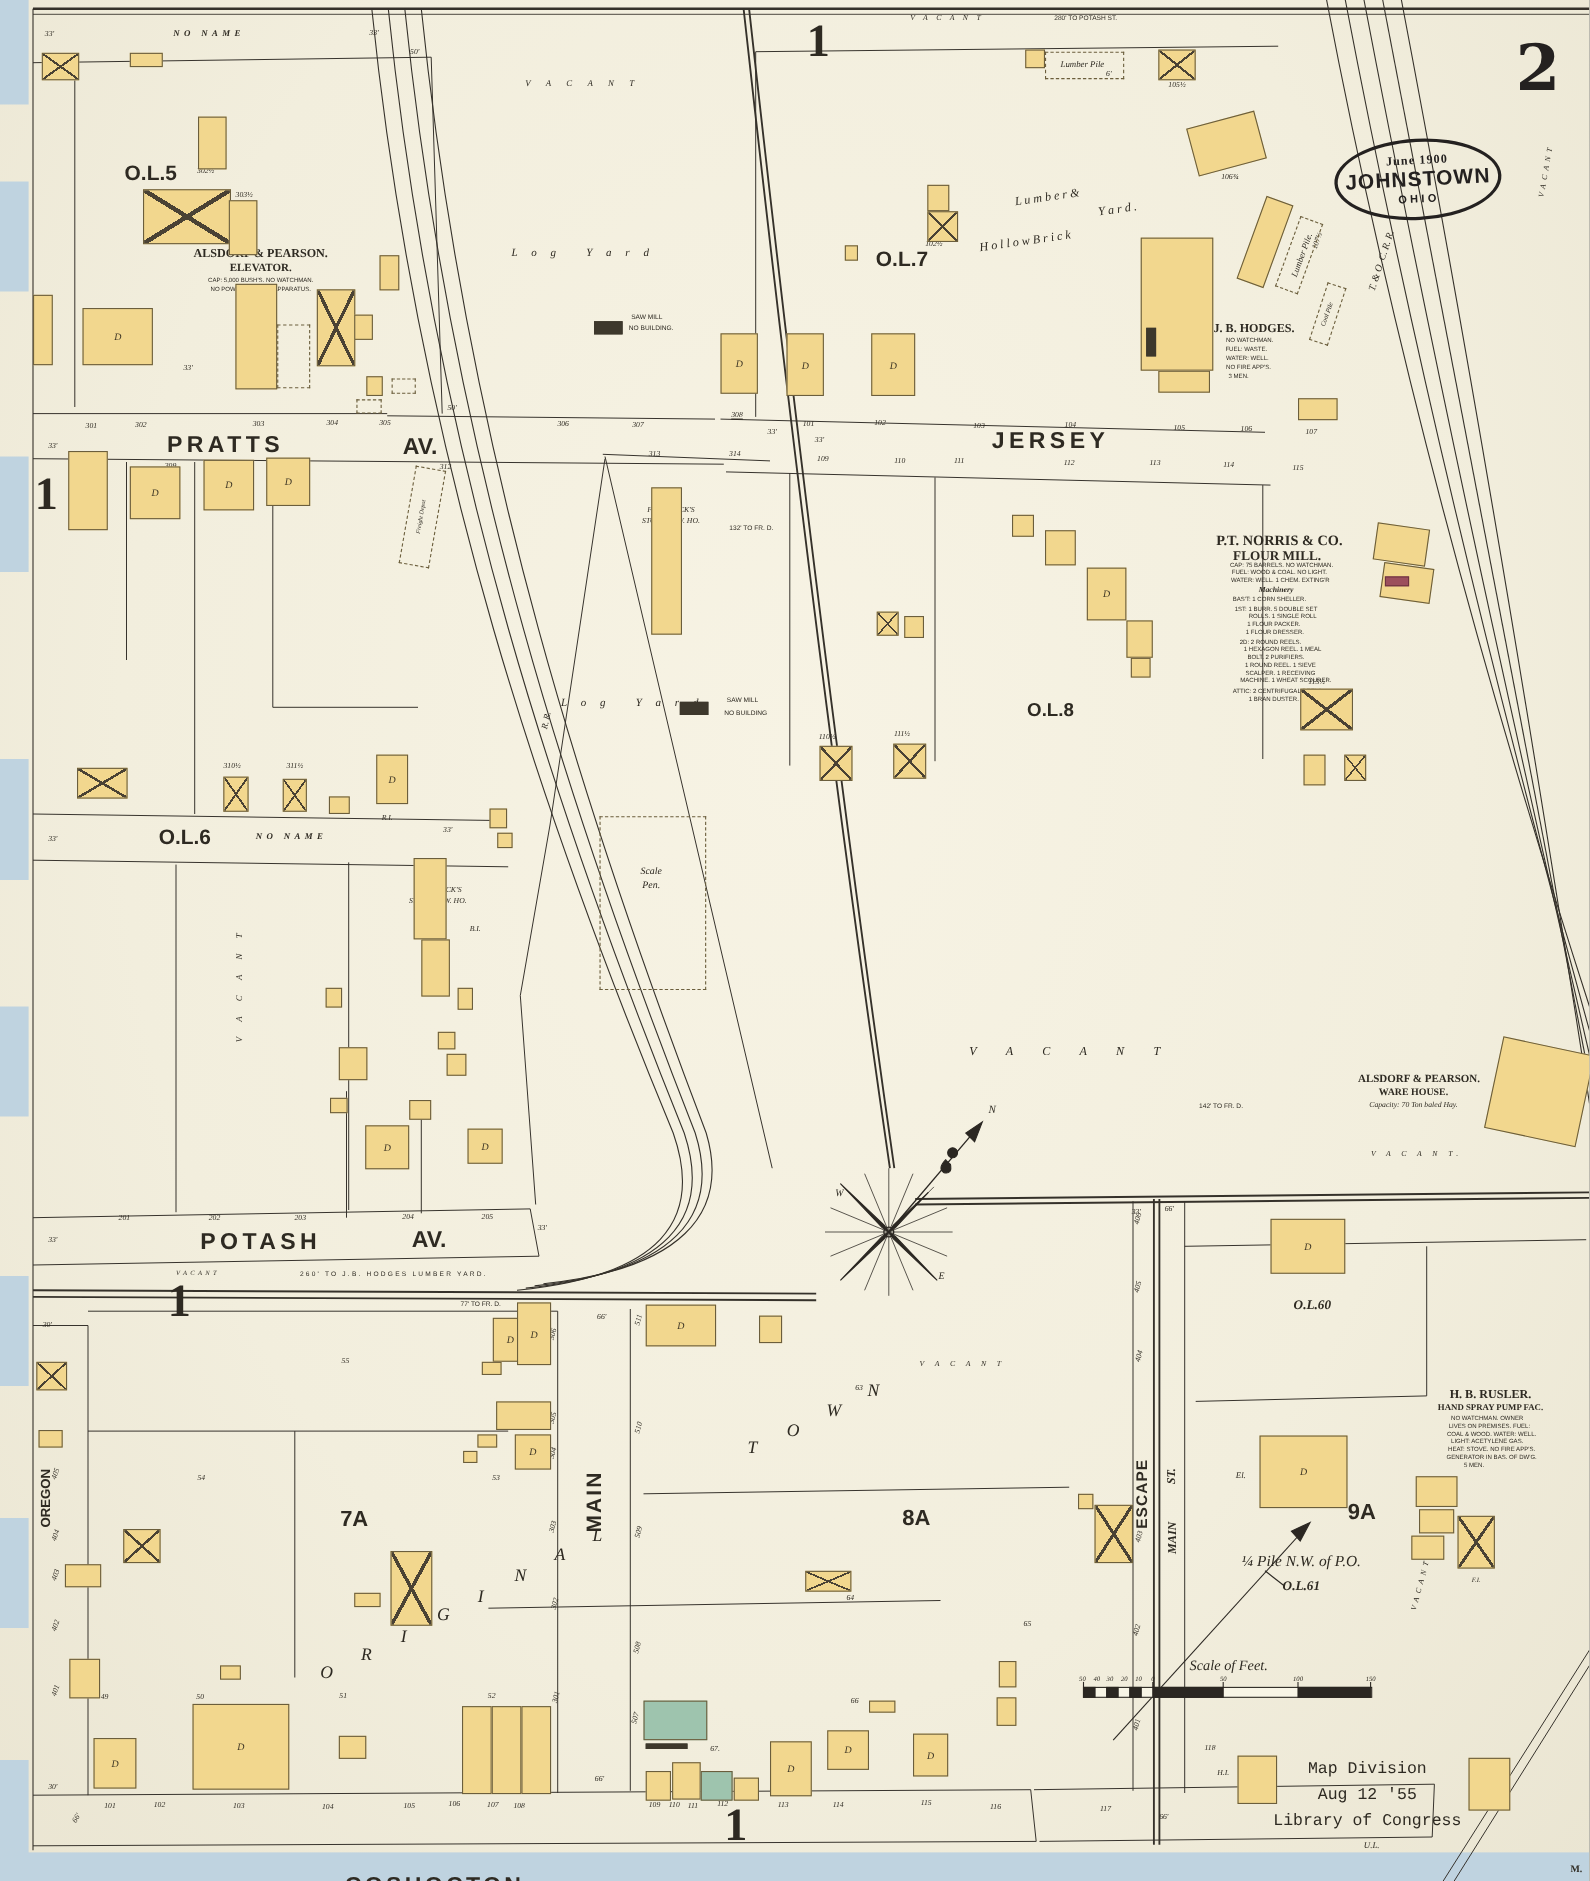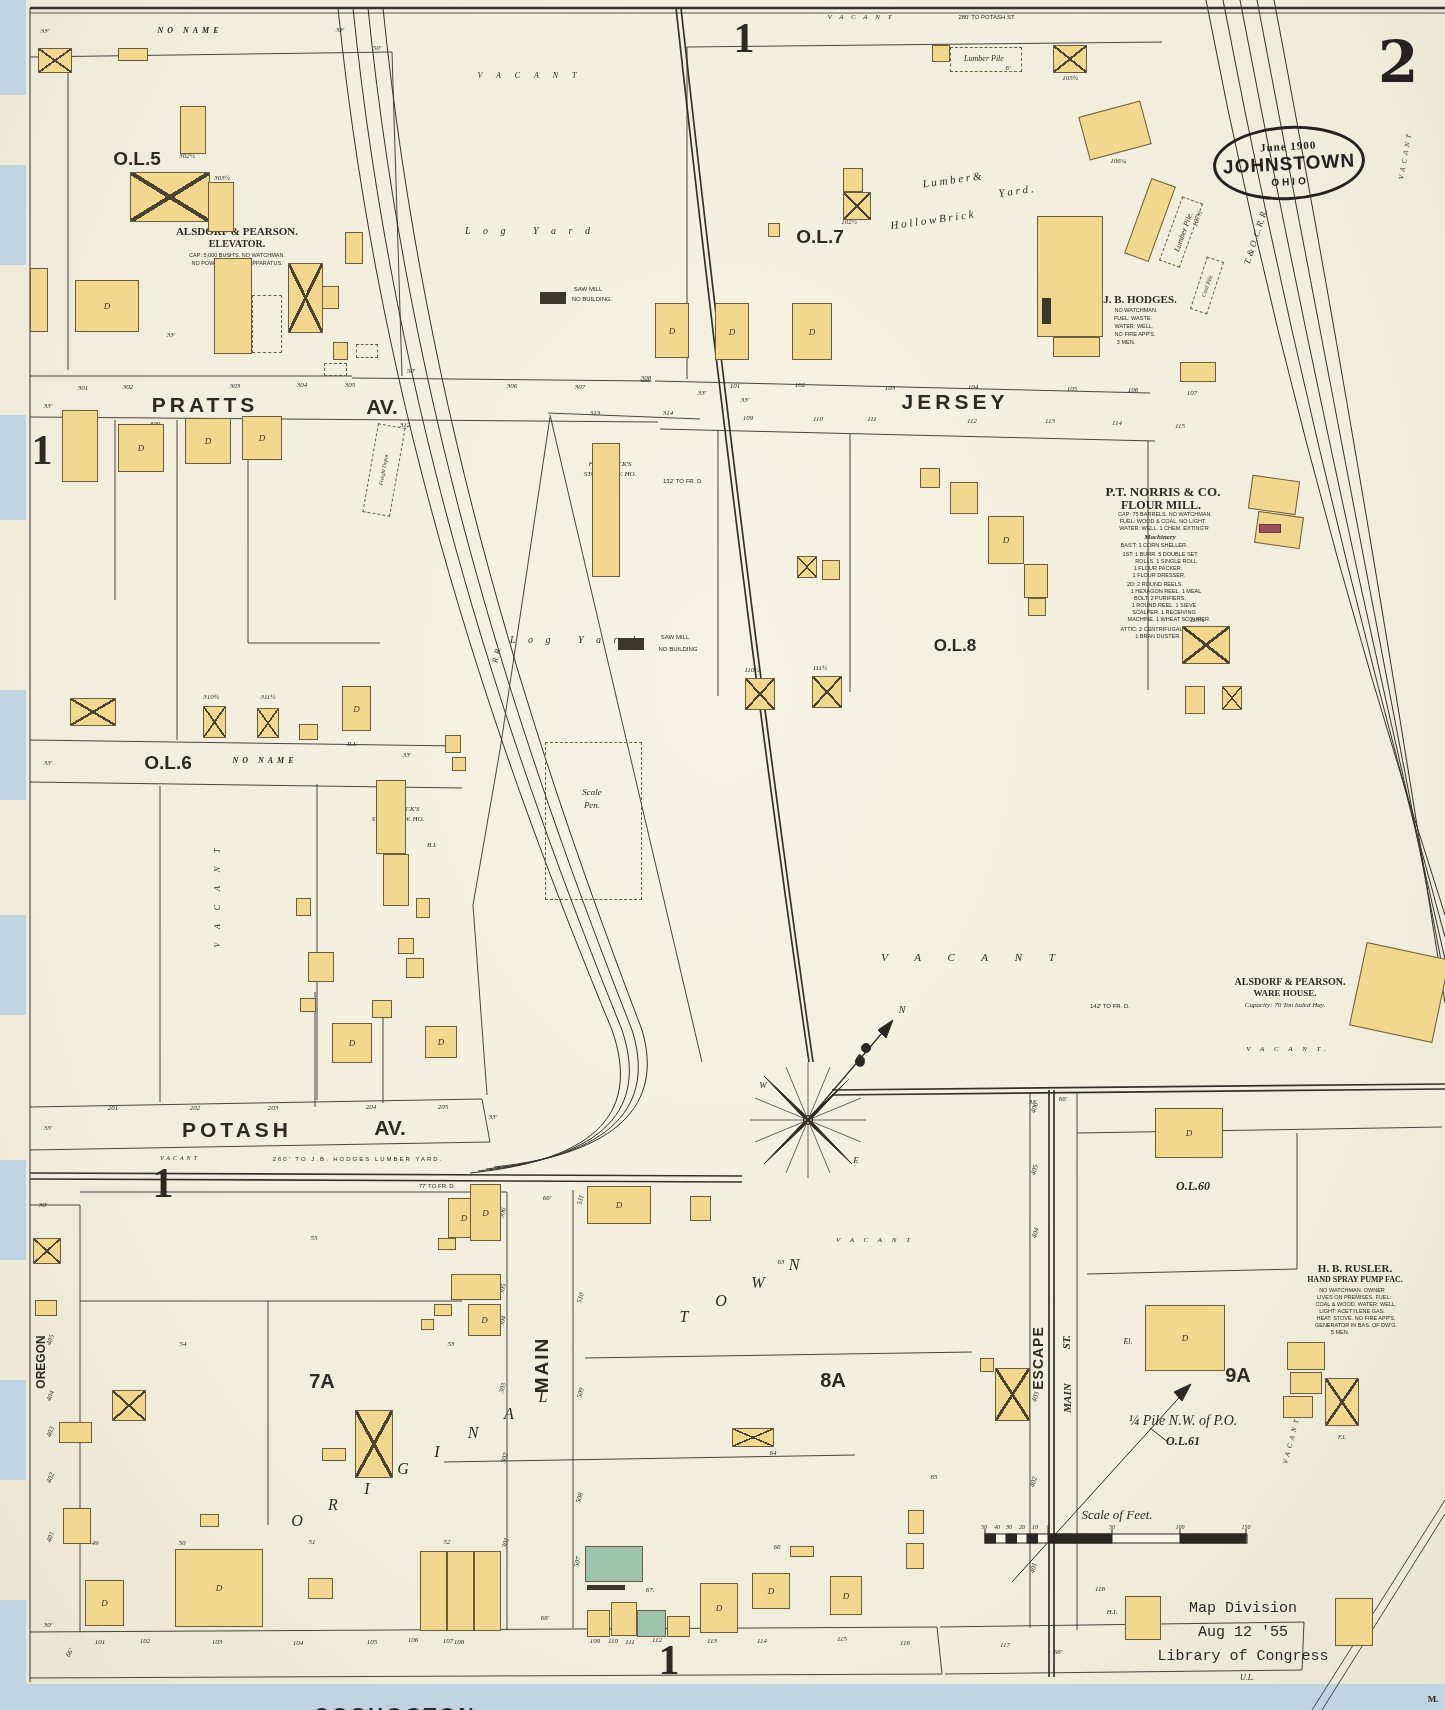--- a/index.html
+++ b/index.html
@@ -215,21 +215,21 @@
       <div class="lbl markers" style="left: 42px; top: 450px; font-size: 42px; transform: translate(-50%, -50%) rotate(0deg);">1</div>
       <div class="lbl markers" style="left: 163px; top: 1183px; font-size: 42px; transform: translate(-50%, -50%) rotate(0deg);">1</div>
       <div class="lbl markers" style="left: 669px; top: 1660px; font-size: 42px; transform: translate(-50%, -50%) rotate(0deg);">1</div>
       <div class="lbl numbers" style="left: 83px; top: 388px; font-size: 7px; transform: translate(-50%, -50%) rotate(0deg);">301</div>
       <div class="lbl numbers" style="left: 128px; top: 387px; font-size: 7px; transform: translate(-50%, -50%) rotate(0deg);">302</div>
       <div class="lbl numbers" style="left: 235px; top: 386px; font-size: 7px; transform: translate(-50%, -50%) rotate(0deg);">303</div>
       <div class="lbl numbers" style="left: 302px; top: 385px; font-size: 7px; transform: translate(-50%, -50%) rotate(0deg);">304</div>
       <div class="lbl numbers" style="left: 350px; top: 385px; font-size: 7px; transform: translate(-50%, -50%) rotate(0deg);">305</div>
       <div class="lbl numbers" style="left: 512px; top: 386px; font-size: 7px; transform: translate(-50%, -50%) rotate(0deg);">306</div>
       <div class="lbl numbers" style="left: 580px; top: 387px; font-size: 7px; transform: translate(-50%, -50%) rotate(0deg);">307</div>
-      <div class="lbl numbers" style="left: 646px; top: 378px; font-size: 7px; transform: translate(-50%, -50%) rotate(0deg); text-decoration: underline;">308</div>
+      <div class="lbl numbers" style="left: 670px; top: 378px; font-size: 7px; transform: translate(-50%, -50%) rotate(0deg); text-decoration: underline;">308</div>
       <div class="lbl numbers" style="left: 155px; top: 424px; font-size: 7px; transform: translate(-50%, -50%) rotate(0deg);">309</div>
       <div class="lbl numbers" style="left: 213px; top: 423px; font-size: 7px; transform: translate(-50%, -50%) rotate(0deg);">310</div>
       <div class="lbl numbers" style="left: 272px; top: 422px; font-size: 7px; transform: translate(-50%, -50%) rotate(0deg);">311</div>
       <div class="lbl numbers" style="left: 405px; top: 425px; font-size: 7px; transform: translate(-50%, -50%) rotate(0deg);">312</div>
       <div class="lbl numbers" style="left: 595px; top: 413px; font-size: 7px; transform: translate(-50%, -50%) rotate(0deg);">313</div>
       <div class="lbl numbers" style="left: 668px; top: 413px; font-size: 7px; transform: translate(-50%, -50%) rotate(0deg);">314</div>
       <div class="lbl numbers" style="left: 411px; top: 371px; font-size: 7px; transform: translate(-50%, -50%) rotate(0deg);">50'</div>
       <div class="lbl numbers" style="left: 377px; top: 48px; font-size: 7px; transform: translate(-50%, -50%) rotate(0deg);">50'</div>
       <div class="lbl numbers" style="left: 45px; top: 31px; font-size: 7px; transform: translate(-50%, -50%) rotate(0deg);">33'</div>
       <div class="lbl numbers" style="left: 340px; top: 30px; font-size: 7px; transform: translate(-50%, -50%) rotate(0deg);">33'</div>
@@ -289,21 +289,21 @@
       <div class="lbl numbers" style="left: 581px; top: 1393px; font-size: 7px; transform: translate(-50%, -50%) rotate(-75deg);">509</div>
       <div class="lbl numbers" style="left: 580px; top: 1498px; font-size: 7px; transform: translate(-50%, -50%) rotate(-75deg);">508</div>
       <div class="lbl numbers" style="left: 578px; top: 1562px; font-size: 7px; transform: translate(-50%, -50%) rotate(-75deg);">507</div>
       <div class="lbl numbers" style="left: 100px; top: 1642px; font-size: 7px; transform: translate(-50%, -50%) rotate(0deg);">101</div>
       <div class="lbl numbers" style="left: 145px; top: 1641px; font-size: 7px; transform: translate(-50%, -50%) rotate(0deg);">102</div>
       <div class="lbl numbers" style="left: 217px; top: 1642px; font-size: 7px; transform: translate(-50%, -50%) rotate(0deg);">103</div>
       <div class="lbl numbers" style="left: 298px; top: 1643px; font-size: 7px; transform: translate(-50%, -50%) rotate(0deg);">104</div>
       <div class="lbl numbers" style="left: 372px; top: 1642px; font-size: 7px; transform: translate(-50%, -50%) rotate(0deg);">105</div>
       <div class="lbl numbers" style="left: 413px; top: 1640px; font-size: 7px; transform: translate(-50%, -50%) rotate(0deg);">106</div>
       <div class="lbl numbers" style="left: 448px; top: 1641px; font-size: 7px; transform: translate(-50%, -50%) rotate(0deg);">107</div>
-      <div class="lbl numbers" style="left: 459px; top: 1642px; font-size: 7px; transform: translate(-50%, -50%) rotate(0deg);">108</div>
+      <div class="lbl numbers" style="left: 472px; top: 1642px; font-size: 7px; transform: translate(-50%, -50%) rotate(0deg);">108</div>
       <div class="lbl numbers" style="left: 595px; top: 1641px; font-size: 7px; transform: translate(-50%, -50%) rotate(0deg);">109</div>
       <div class="lbl numbers" style="left: 613px; top: 1641px; font-size: 7px; transform: translate(-50%, -50%) rotate(0deg);">110</div>
       <div class="lbl numbers" style="left: 630px; top: 1642px; font-size: 7px; transform: translate(-50%, -50%) rotate(0deg);">111</div>
       <div class="lbl numbers" style="left: 657px; top: 1640px; font-size: 7px; transform: translate(-50%, -50%) rotate(0deg);">112</div>
       <div class="lbl numbers" style="left: 712px; top: 1641px; font-size: 7px; transform: translate(-50%, -50%) rotate(0deg);">113</div>
       <div class="lbl numbers" style="left: 762px; top: 1641px; font-size: 7px; transform: translate(-50%, -50%) rotate(0deg);">114</div>
       <div class="lbl numbers" style="left: 842px; top: 1639px; font-size: 7px; transform: translate(-50%, -50%) rotate(0deg);">115</div>
       <div class="lbl numbers" style="left: 905px; top: 1643px; font-size: 7px; transform: translate(-50%, -50%) rotate(0deg);">116</div>
       <div class="lbl numbers" style="left: 1005px; top: 1645px; font-size: 7px; transform: translate(-50%, -50%) rotate(0deg);">117</div>
       <div class="lbl numbers" style="left: 1100px; top: 1564px; font-size: 7px; transform: translate(-50%, -50%) rotate(0deg); margin-top: 25px;">118</div>

